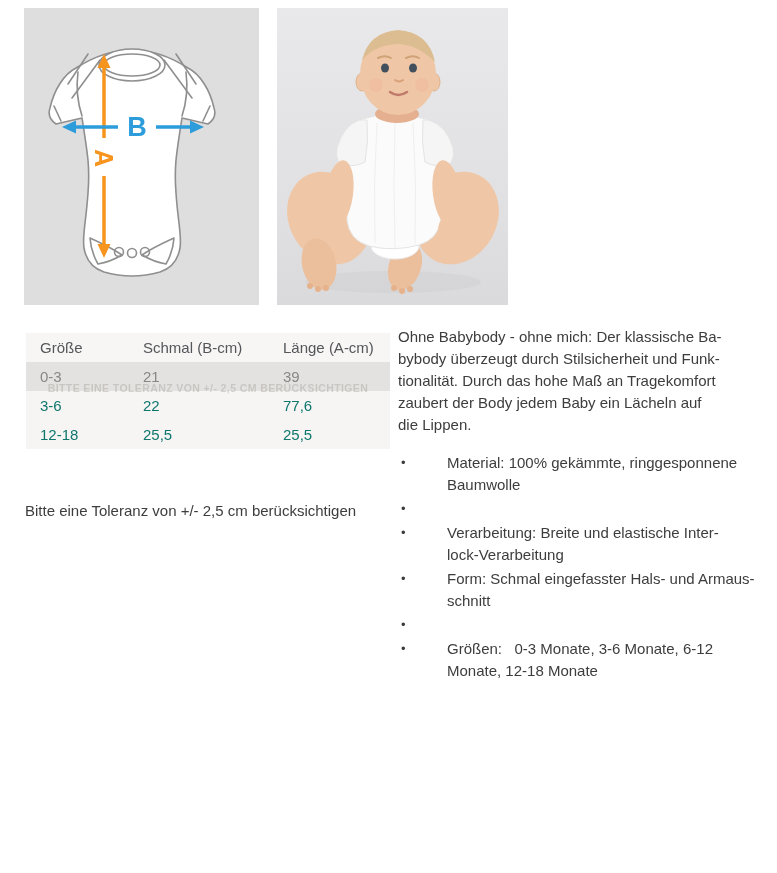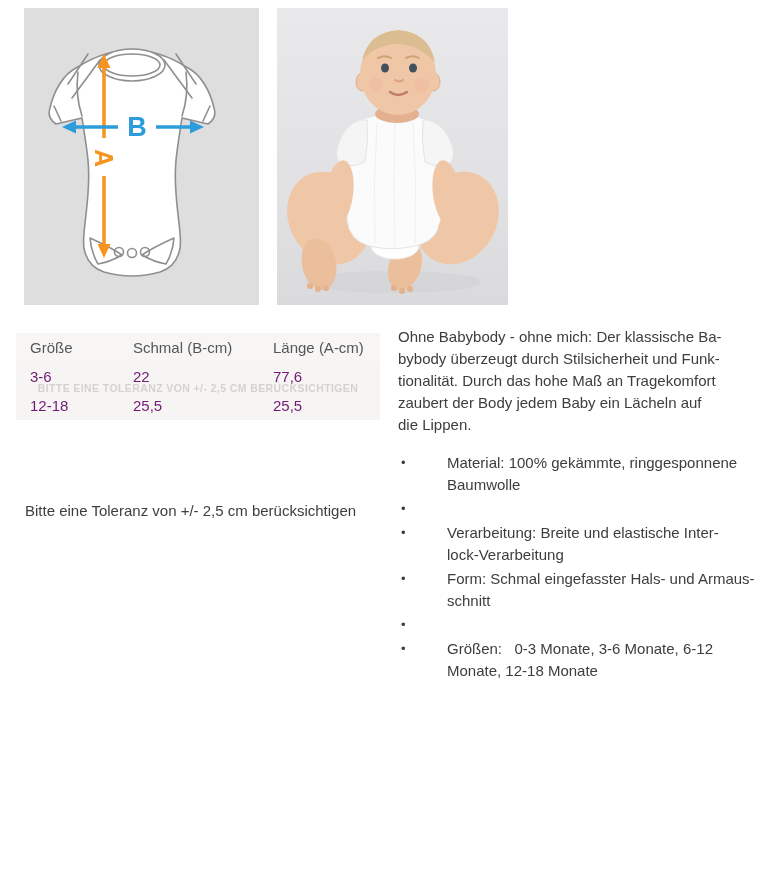--- a/index.html
+++ b/index.html
@@ -6,25 +6,25 @@
   .page{
     position:relative;width:777px;height:873px;background:#ffffff;overflow:hidden;
     font-family:"Liberation Sans","DejaVu Sans",sans-serif;color:#3d3d3d;
   }
   
   .panel{position:absolute;top:8px;height:297px;}
   .panel-left{left:24px;width:235px;background:#dedede;}
   .panel-right{left:277px;width:231px;background:linear-gradient(180deg,#e9e9eb 0%,#e0e0e2 70%,#dadadc 100%);}
   .panel svg{display:block;}
   
-  .size-table{position:absolute;left:16px;top:333px;width:364px;font-size:15px;}
+  .size-table{position:absolute;left:26px;top:333px;width:364px;font-size:15px;}
   .tr{display:flex;align-items:center;height:29px;}
   .thead{background:#f7f6f5;color:#54565a;}
   .row-odd{background:#e4e2e0;color:#878787;}
-  .row-even{background:#f6f5f3;color:#701a75;}
+  .row-even{background:#f6f5f3;color:#0f766e;}
   .tc{box-sizing:border-box;padding-left:14px;white-space:nowrap;overflow:hidden;}
   .c1{width:103px;}
   .c2{width:140px;}
   .c3{width:121px;}
   .ghost{
     position:absolute;left:2px;right:2px;top:49px;height:13px;
     font-size:10.5px;font-weight:700;letter-spacing:.4px;text-transform:uppercase;
     color:#8f8a86;opacity:.32;white-space:nowrap;overflow:hidden;text-align:center;
     filter:blur(.6px);pointer-events:none;
   }
@@ -152,20 +152,25 @@
       </g>
     </svg>
   </div>
 
   <div class="size-table" style="position:absolute;">
     <div class="tr thead">
       <span class="tc c1">Größe</span>
       <span class="tc c2">Schmal (B-cm)</span>
       <span class="tc c3">Länge (A-cm)</span>
     </div>
+    <div class="tr row-odd">
+      <span class="tc c1">0-3</span>
+      <span class="tc c2">21</span>
+      <span class="tc c3">39</span>
+    </div>
     <div class="tr row-even">
       <span class="tc c1">3-6</span>
       <span class="tc c2">22</span>
       <span class="tc c3">77,6</span>
     </div>
     <div class="tr row-even">
       <span class="tc c1">12-18</span>
       <span class="tc c2">25,5</span>
       <span class="tc c3">25,5</span>
     </div>

